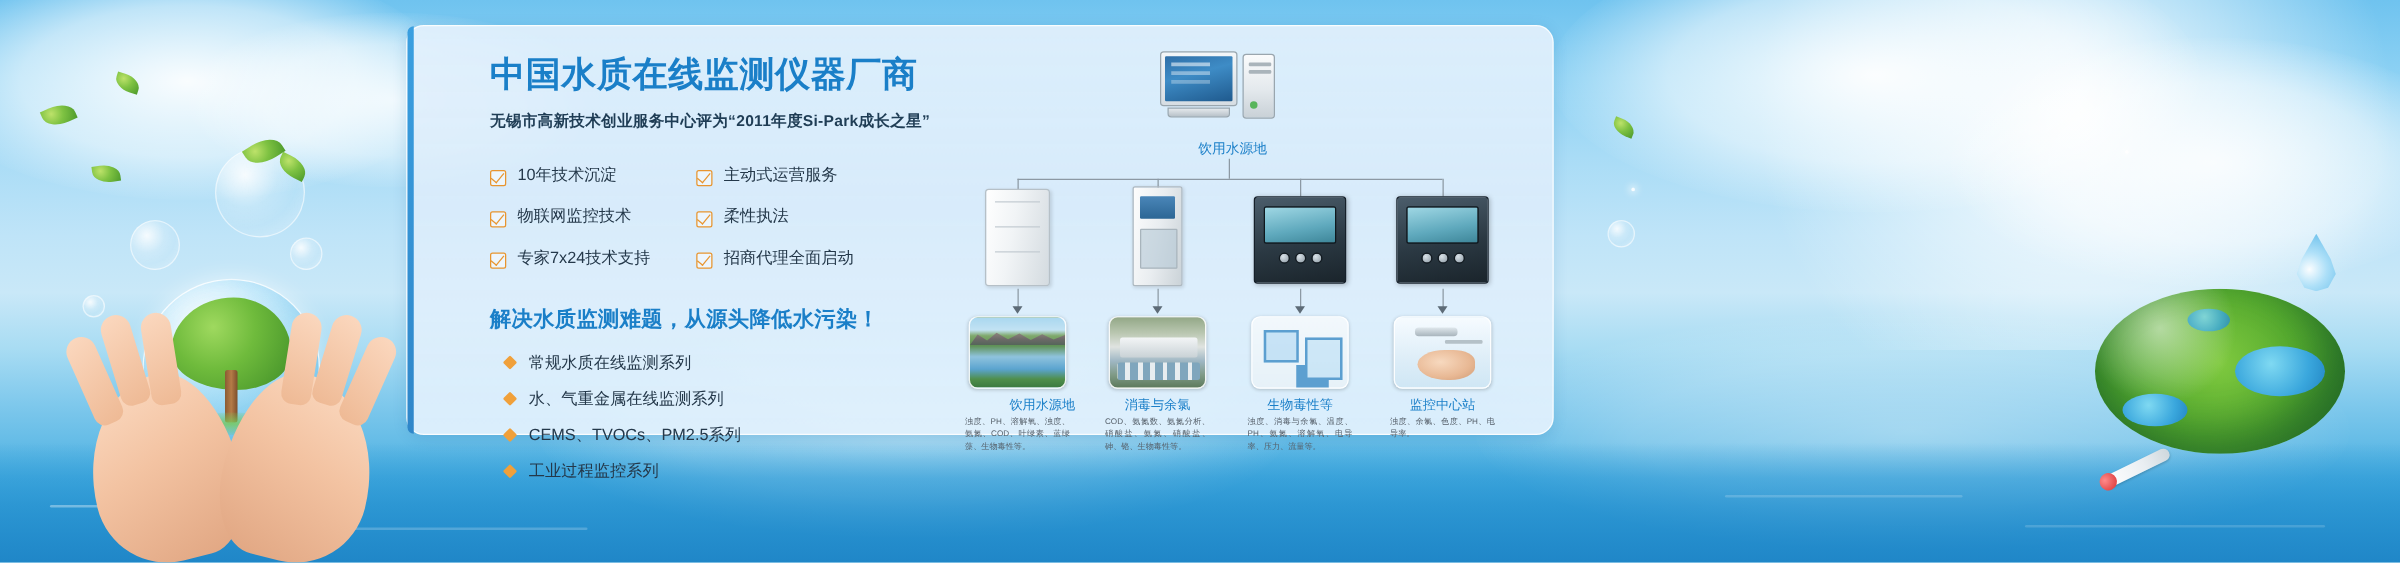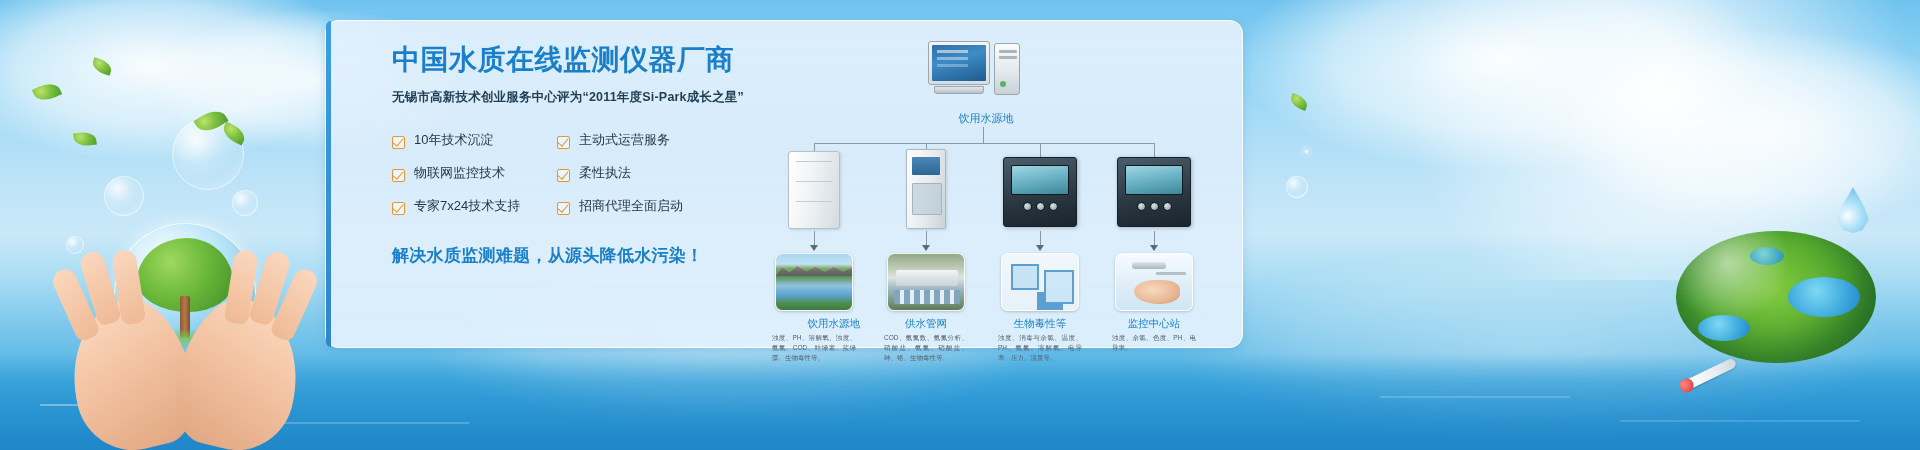--- a/index.html
+++ b/index.html
@@ -431,20 +431,38 @@
         <span class="check-label">专家7x24技术支持</span>
       </div>
       <div class="check-item">
         <span class="cbox"></span>
         <span class="check-label">招商代理全面启动</span>
       </div>
     </div>
 
     <div class="subhead">解决水质监测难题，从源头降低水污染！</div>
 
+    <div class="bullets">
+      <div class="bullet-item">
+        <span class="diamond"></span>
+        <span class="bullet-label">常规水质在线监测系列</span>
+      </div>
+      <div class="bullet-item">
+        <span class="diamond"></span>
+        <span class="bullet-label">水、气重金属在线监测系列</span>
+      </div>
+      <div class="bullet-item">
+        <span class="diamond"></span>
+        <span class="bullet-label">CEMS、TVOCs、PM2.5系列</span>
+      </div>
+      <div class="bullet-item">
+        <span class="diamond"></span>
+        <span class="bullet-label">工业过程监控系列</span>
+      </div>
+    </div>
   </div>
 
   <div class="diagram">
 
     <div class="center-node">
       <div class="monitor">
         <div class="monitor-screen"></div>
       </div>
       <div class="monitor-base"></div>
       <div class="tower"></div>
@@ -498,21 +516,21 @@
     <div class="conn conn-v" style="left:398px; top:200px; height:16px;"></div>
     <div class="arrow-down" style="left:394px; top:214px;"></div>
 
     <div class="photos">
 
       <div class="photo ph-river" style="left:19px;"></div>
       <div class="caption" style="left:12px;text-align:right;">饮用水源地</div>
       <div class="desc" style="left:16px;">浊度、PH、溶解氧、浊度、氨氮、COD、叶绿素、蓝绿藻、生物毒性等。</div>
 
       <div class="photo ph-plant" style="left:131px;"></div>
-      <div class="caption" style="left:124px;">供水管网</div>
+      <div class="caption" style="left:124px;">消毒与余氯</div>
       <div class="desc" style="left:128px;">COD、氨氮数、氨氮分析、硝酸盐、氨氮、硝酸盐、砷、铬、生物毒性等。</div>
 
       <div class="photo ph-pipe" style="left:245px;"></div>
       <div class="caption" style="left:238px;">生物毒性等</div>
       <div class="desc" style="left:242px;">浊度、消毒与余氯、温度、PH、氨氮、溶解氧、电导率、压力、流量等。</div>
 
       <div class="photo ph-tap" style="left:359px;"></div>
       <div class="caption" style="left:352px;">监控中心站</div>
       <div class="desc" style="left:356px;">浊度、余氯、色度、PH、电导率。</div>
     </div>

